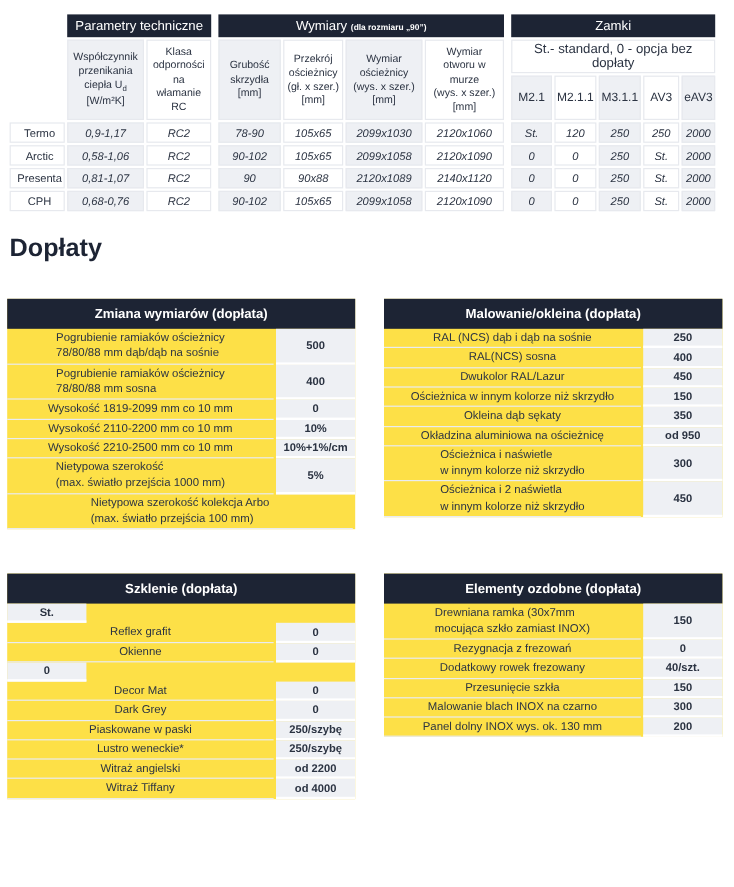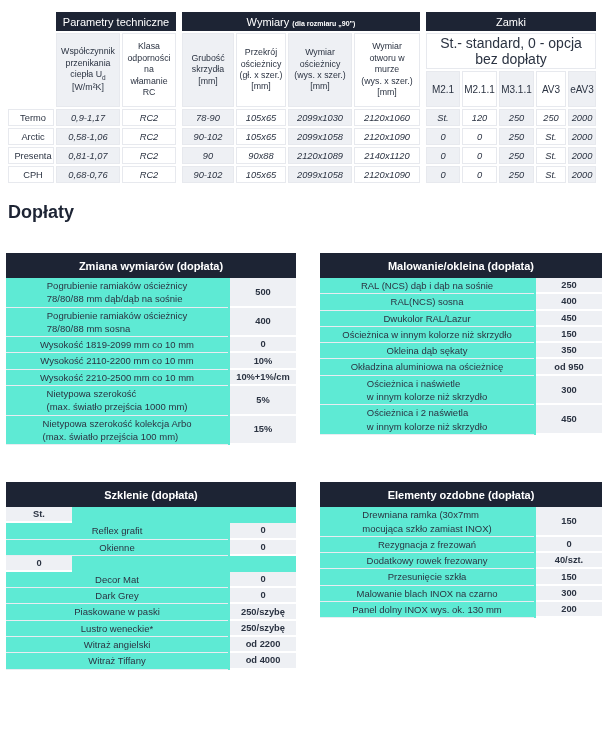--- a/index.html
+++ b/index.html
@@ -16,34 +16,34 @@
   }
   .page{padding:10px 5px 0 6px;}
 
   
   table.spec{border-collapse:separate; border-spacing:2px; table-layout:fixed;}
   .spec td,.spec th{text-align:center; vertical-align:middle; font-weight:normal;}
   .bar{background:var(--header_bg); color:#fff; font-weight:bold; font-size:11px; height:19px; padding:0 2px;}
   .bar .small{font-size:7px; font-weight:bold; letter-spacing:0;}
   .blank,.gap{border:none; background:transparent; padding:0;}
   .colhead{border:1px solid var(--border); white-space:pre-line; font-size:8.8px; line-height:1.3; padding:4px 0;}
-  .legend{border:1px solid var(--border); font-size:14px; height:24px;}
+  .legend{border:1px solid var(--border); font-size:11px; height:24px;}
   .mcol{border:1px solid var(--border); height:36px; font-size:10px;}
   .cell{border:1px solid var(--border); height:17px; font-size:9.3px;font-style:italic;}
   .rowlabel{border:1px solid var(--border); text-align:left; padding-left:5px; font-size:9.3px; height:17px;}
   .shade{background:var(--shade);}
   sub{font-size:6.5px;}
 
   
-  .heading{font-size:18px; font-weight:bold; color:var(--header_bg); margin:17px 0 0 2px;}
+  .heading{font-size:21px; font-weight:bold; color:var(--header_bg); margin:17px 0 0 2px;}
   .grid{
     display:grid; grid-template-columns:290px 282px;
     column-gap:24px; row-gap:37px; margin-top:30px; align-items:start;
   }
-  .card{background:#5eead4;}
+  .card{background:#fde047;}
   .card-head{
     background:var(--header_bg); color:#fff; font-weight:bold; font-size:11px;
     text-align:center; padding:7px 4px 6px 4px;
   }
   .row{display:flex; align-items:stretch;}
   .lbl{
     flex:1; display:flex; align-items:center; justify-content:center;
     text-align:left; white-space:pre-line; font-size:9.5px; line-height:1.4;
     border-bottom:1px solid var(--rowline); padding:1px 4px; min-height:15px; margin-right:2px;
   }
@@ -219,21 +219,20 @@
           <div class="val">10%+1%/cm</div>
         </div>
       <div class="row">
           <div class="lbl">Nietypowa szerokość
 (max. światło przejścia 1000 mm)</div>
           <div class="val">5%</div>
         </div>
       <div class="row">
           <div class="lbl">Nietypowa szerokość kolekcja Arbo
 (max. światło przejścia 100 mm)</div>
-          <div class="val">15%</div>
         </div>
     </div>
 
     <div class="card">
       <div class="card-head">Malowanie/okleina (dopłata)</div>
       <div class="row">
           <div class="lbl">RAL (NCS) dąb i dąb na sośnie</div>
           <div class="val">250</div>
         </div>
       <div class="row">

